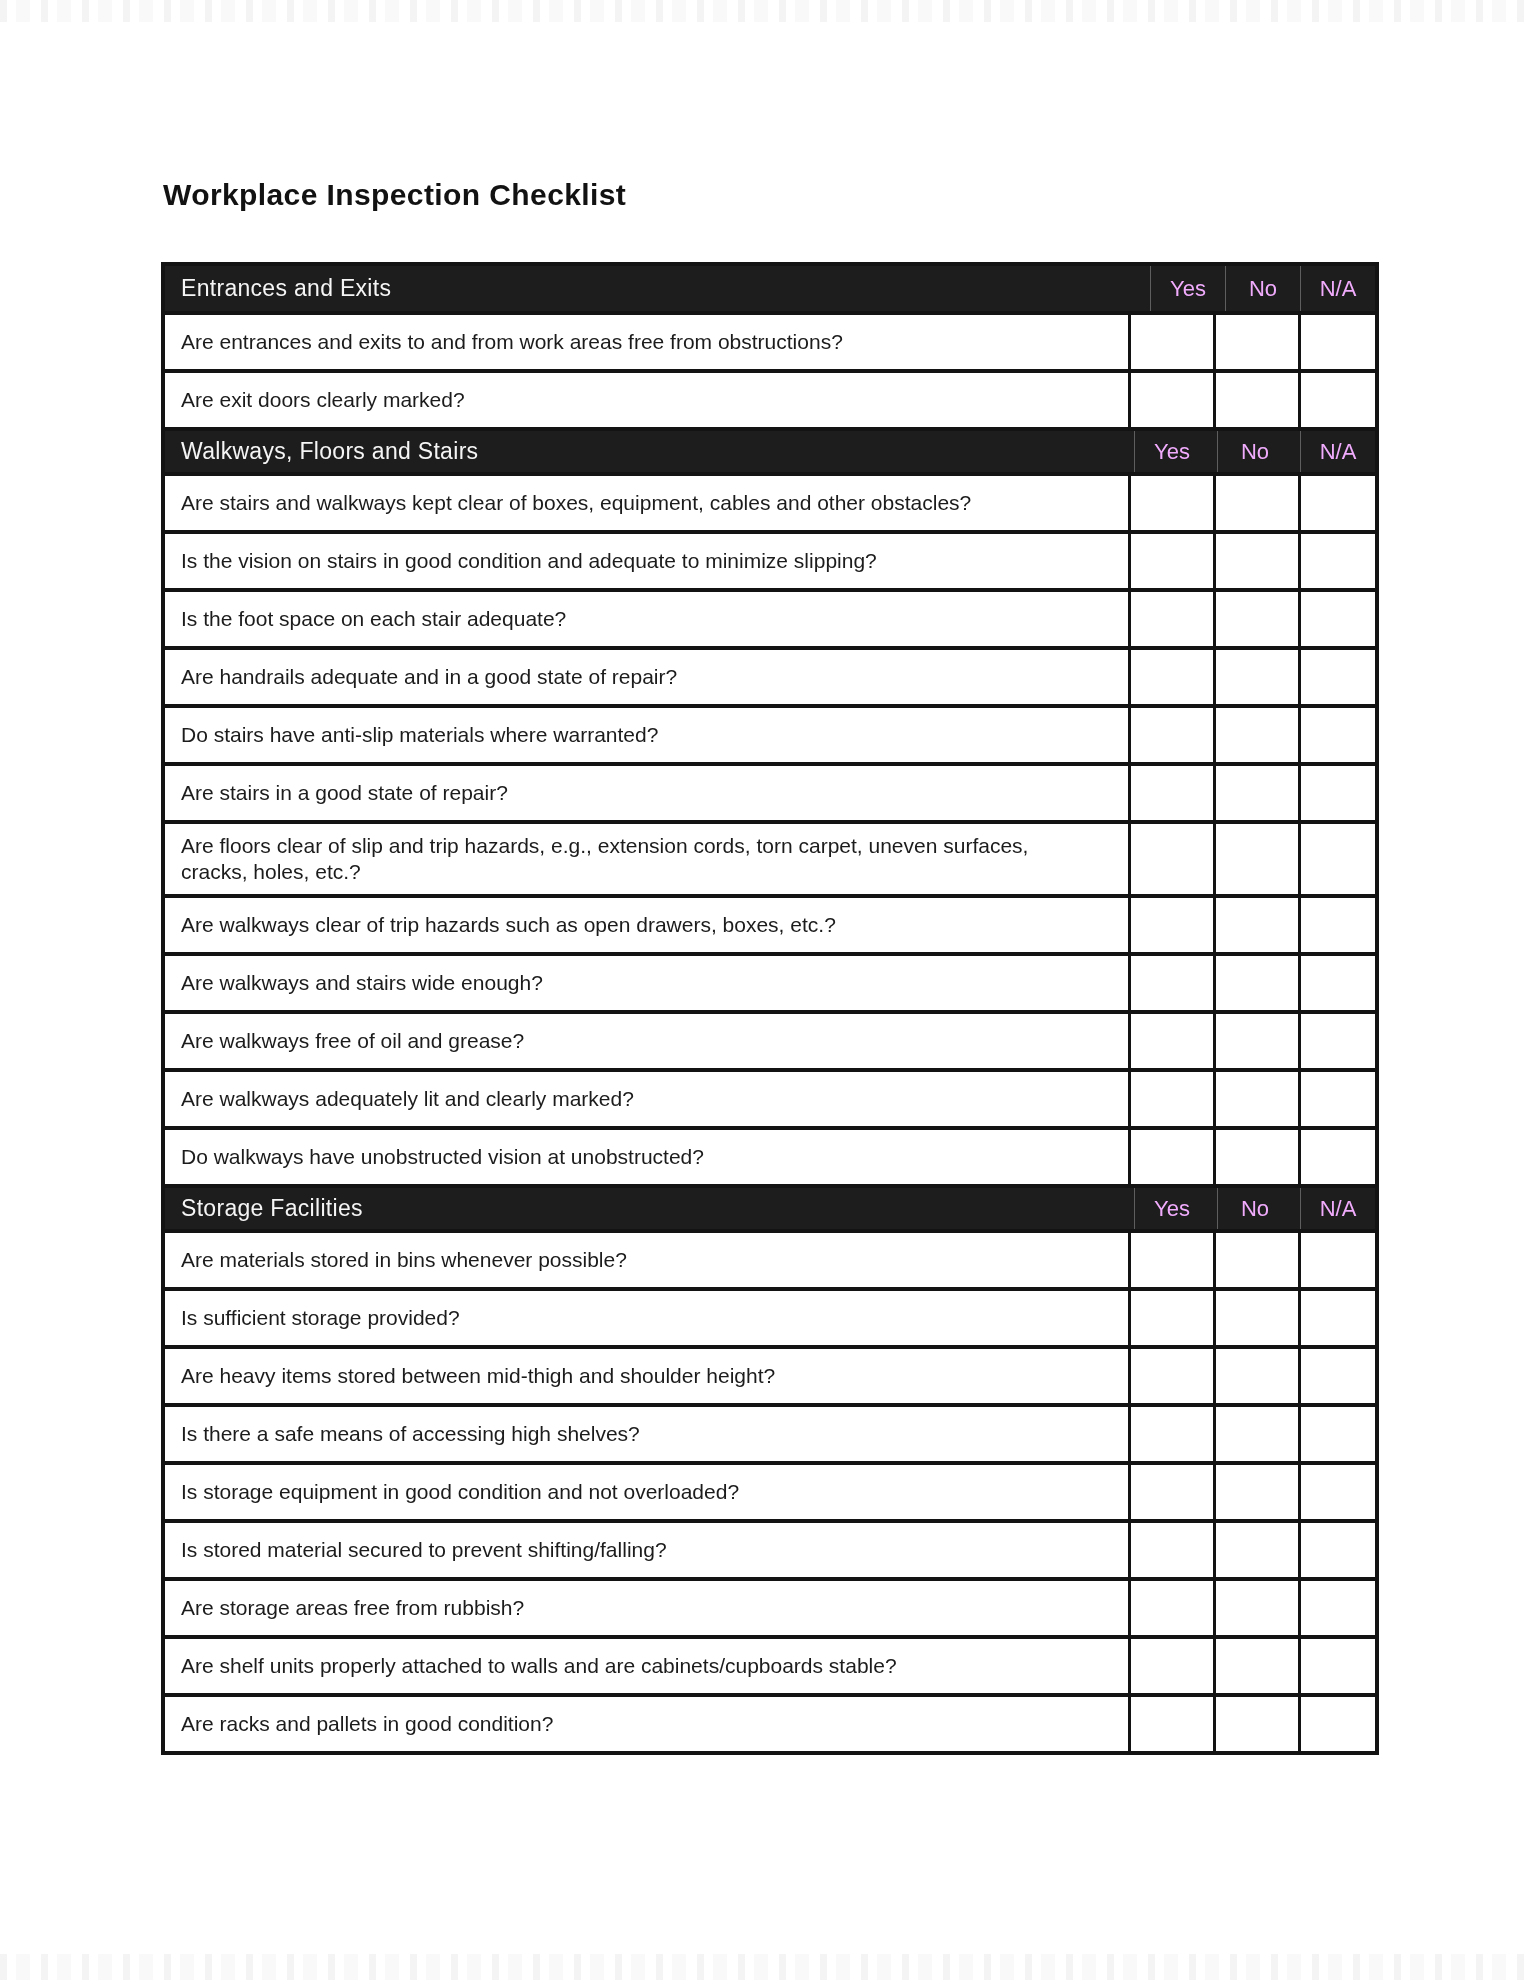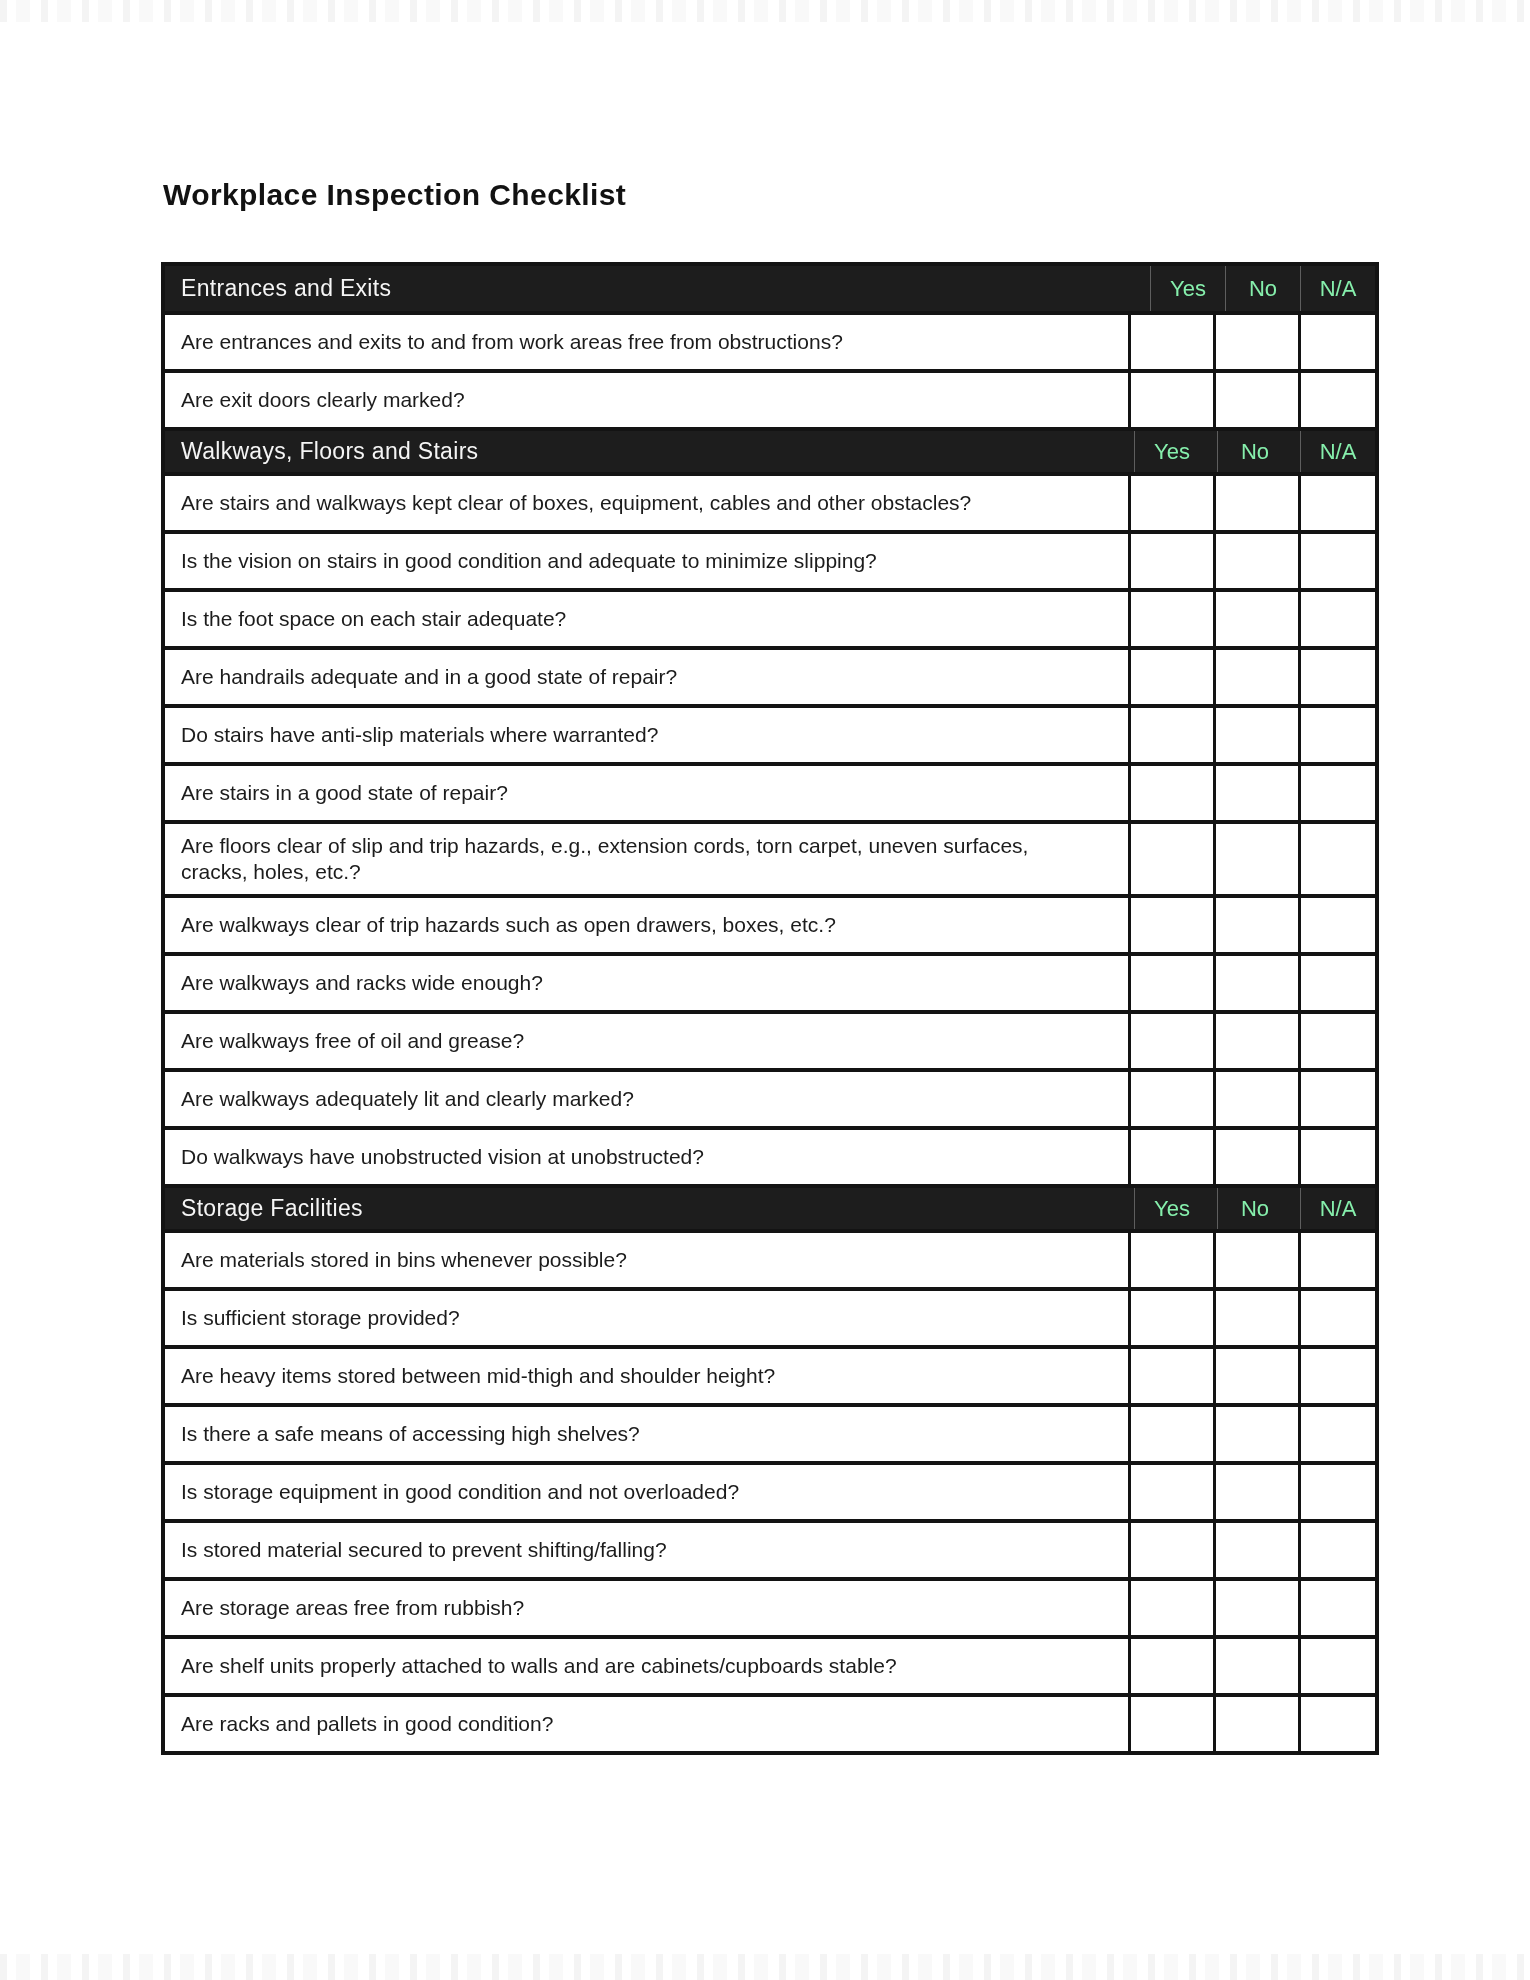--- a/index.html
+++ b/index.html
@@ -57,21 +57,21 @@
     padding: 0 0 0 16px;
     color: #f5f5f5;
     font-size: 23px;
     letter-spacing: 0.3px;
   }
   .ha {
     flex: 0 0 74px;
     display: flex;
     align-items: center;
     justify-content: center;
-    color: #86efac;
+    color: #f0abfc;
     font-size: 22px;
     border-left: 1px solid #5e5e5e;
   }
   
   .qrow { background: #ffffff; min-height: 58px; }
   .q {
     flex: 1 1 auto;
     display: flex;
     align-items: center;
     padding: 9px 20px 9px 16px;
@@ -159,21 +159,21 @@
         <div class="cell"></div>
         <div class="cell"></div>
       </div>
       <div class="row qrow">
         <div class="q">Are walkways clear of trip hazards such as open drawers, boxes, etc.?</div>
         <div class="cell"></div>
         <div class="cell"></div>
         <div class="cell"></div>
       </div>
       <div class="row qrow">
-        <div class="q">Are walkways and racks wide enough?</div>
+        <div class="q">Are walkways and stairs wide enough?</div>
         <div class="cell"></div>
         <div class="cell"></div>
         <div class="cell"></div>
       </div>
       <div class="row qrow">
         <div class="q">Are walkways free of oil and grease?</div>
         <div class="cell"></div>
         <div class="cell"></div>
         <div class="cell"></div>
       </div>

